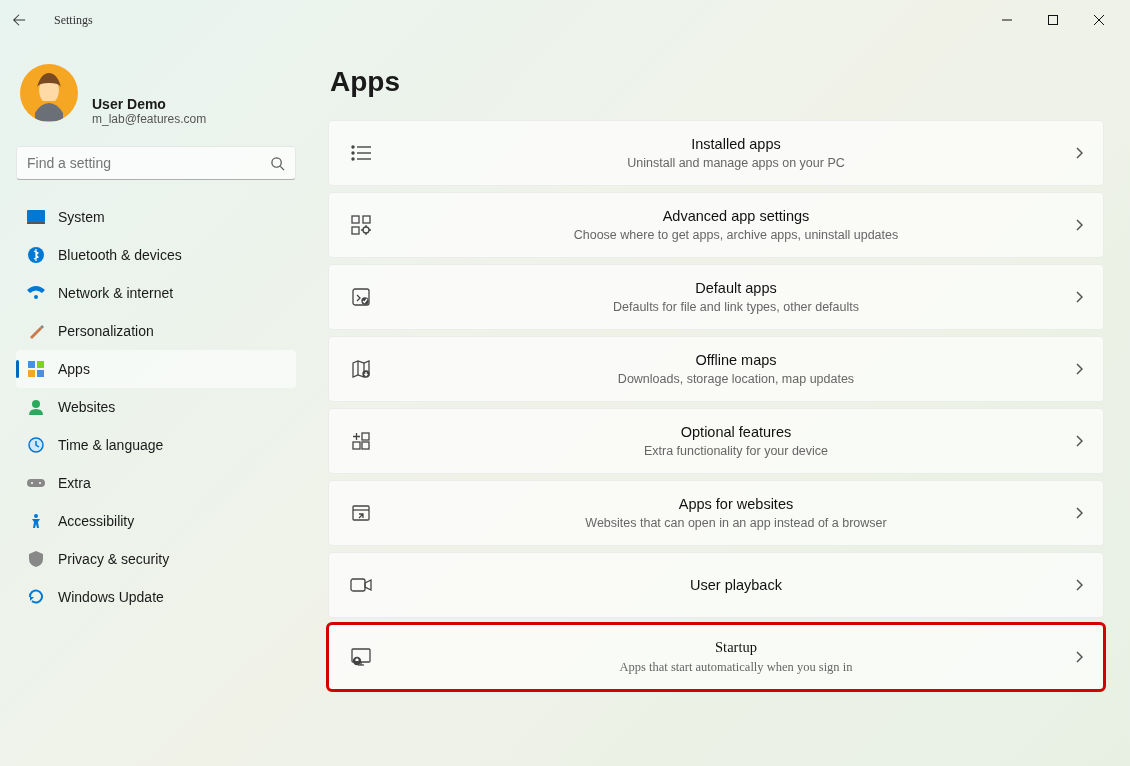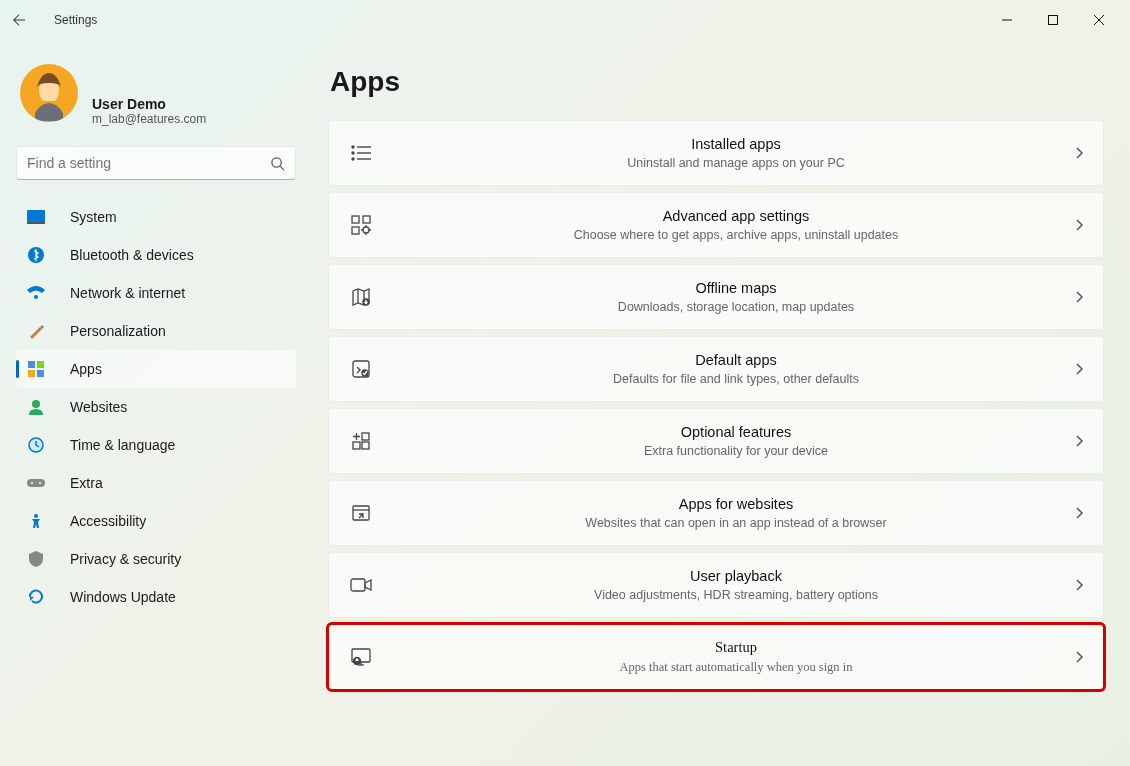--- a/index.html
+++ b/index.html
@@ -12,21 +12,21 @@
   color: #1a1a1a;
   font-size: 14px;
 }
 .titlebar {
   height: 40px;
   display: flex;
   align-items: center;
   padding: 0 8px 0 12px;
 }
 .titlebar .back { width: 32px; text-align: center; color: #333; cursor: pointer; font-size: 14px; }
-.titlebar .title { font-size: 12px; color: #333; padding-left: 10px; }
+.titlebar .title { font-size: 12px; color: #333; padding-left: 10px; font-family: Liberation Serif, serif; }
 .titlebar .spacer { flex: 1; }
 .winbtn { width: 46px; height: 32px; display: flex; align-items: center; justify-content: center; color: #111; }
 .content { display: flex; height: calc(100% - 40px); }
 .sidebar { width: 312px; padding: 8px 16px 0 16px; }
 .profile { display: flex; align-items: center; gap: 14px; padding: 12px 8px 16px 4px; }
 .avatar {
   width: 58px; height: 58px; border-radius: 50%;
   background: radial-gradient(circle at 50% 45%, #ffcf8a 30%, #f5a623 32%);
   display: flex; align-items: center; justify-content: center; overflow: hidden;
   position: relative;
@@ -41,21 +41,21 @@
   border-bottom: 1px solid rgba(0,0,0,0.3);
   border-radius: 4px;
   height: 34px; padding: 0 10px; margin: 4px 0 18px 0;
 }
 .search input {
   flex: 1; border: none; background: transparent; outline: none;
   font-size: 14px; color: #333;
 }
 .nav { list-style: none; }
 .nav li {
-  display: flex; align-items: center; gap: 24px;
+  display: flex; align-items: center; gap: 12px;
   height: 38px; padding: 0 10px; border-radius: 4px;
   font-size: 14px; cursor: pointer; position: relative;
 }
 .nav li.active { background: rgba(255,255,255,0.55); }
 .nav li.active::before {
   content: ""; position: absolute; left: 0; top: 10px; bottom: 10px; width: 3px;
   background: #0067c0; border-radius: 2px;
 }
 .nav .icon { width: 20px; display: flex; align-items: center; justify-content: center; }
 .main { flex: 1; padding: 20px 26px 0 16px; overflow-y: auto; }
@@ -280,49 +280,49 @@
       <div class="chev">
           <svg width="8" height="12" viewBox="0 0 8 12" fill="none" stroke="currentColor" stroke-width="1.5">
             <path d="M2 1 L7 6 L2 11"></path>
           </svg>
         </div>
     </div>
 
     <div class="card">
       <div class="cicon">
           <svg width="20" height="20" viewBox="0 0 20 20" fill="none" stroke="currentColor" stroke-width="1.3">
+            <rect x="2" y="2" width="16" height="16" rx="2"></rect>
+            <path d="M6 14 L9 11 L6 8"></path>
+            <circle cx="14" cy="14" r="3" fill="currentColor"></circle>
+            <path d="M12 14 L13.5 15.5 L16 12" stroke="#fff" stroke-width="1.3"></path>
+          </svg>
+        </div>
+      <div class="ctext">
+          <div class="ctitle">Default apps</div>
+          <div class="cdesc">Defaults for file and link types, other defaults</div>
+        </div>
+      <div class="chev">
+          <svg width="8" height="12" viewBox="0 0 8 12" fill="none" stroke="currentColor" stroke-width="1.5">
+            <path d="M2 1 L7 6 L2 11"></path>
+          </svg>
+        </div>
+    </div>
+
+    <div class="card">
+      <div class="cicon">
+          <svg width="20" height="20" viewBox="0 0 20 20" fill="none" stroke="currentColor" stroke-width="1.3">
             <path d="M2 4 L7 2 L13 4 L18 2 V16 L13 18 L7 16 L2 18 Z"></path>
             <path d="M7 2 V16 M13 4 V18"></path>
             <circle cx="15" cy="15" r="3" fill="currentColor"></circle>
             <path d="M15 13 V16 M13.5 15 L15 16.5 L16.5 15" stroke="#fff"></path>
           </svg>
         </div>
       <div class="ctext">
           <div class="ctitle">Offline maps</div>
           <div class="cdesc">Downloads, storage location, map updates</div>
-        </div>
-      <div class="chev">
-          <svg width="8" height="12" viewBox="0 0 8 12" fill="none" stroke="currentColor" stroke-width="1.5">
-            <path d="M2 1 L7 6 L2 11"></path>
-          </svg>
-        </div>
-    </div>
-
-    <div class="card">
-      <div class="cicon">
-          <svg width="20" height="20" viewBox="0 0 20 20" fill="none" stroke="currentColor" stroke-width="1.3">
-            <rect x="2" y="2" width="16" height="16" rx="2"></rect>
-            <path d="M6 14 L9 11 L6 8"></path>
-            <circle cx="14" cy="14" r="3" fill="currentColor"></circle>
-            <path d="M12 14 L13.5 15.5 L16 12" stroke="#fff" stroke-width="1.3"></path>
-          </svg>
-        </div>
-      <div class="ctext">
-          <div class="ctitle">Default apps</div>
-          <div class="cdesc">Defaults for file and link types, other defaults</div>
         </div>
       <div class="chev">
           <svg width="8" height="12" viewBox="0 0 8 12" fill="none" stroke="currentColor" stroke-width="1.5">
             <path d="M2 1 L7 6 L2 11"></path>
           </svg>
         </div>
     </div>
 
     <div class="card">
       <div class="cicon">
@@ -365,21 +365,20 @@
 
     <div class="card">
       <div class="cicon">
           <svg width="22" height="16" viewBox="0 0 22 16" fill="none" stroke="currentColor" stroke-width="1.3">
             <rect x="1" y="2" width="14" height="12" rx="2"></rect>
             <path d="M15 6 L21 3 V13 L15 10 Z"></path>
           </svg>
         </div>
       <div class="ctext">
           <div class="ctitle">User playback</div>
-          <div class="cdesc">Video adjustments, HDR streaming, battery options</div>
         </div>
       <div class="chev">
           <svg width="8" height="12" viewBox="0 0 8 12" fill="none" stroke="currentColor" stroke-width="1.5">
             <path d="M2 1 L7 6 L2 11"></path>
           </svg>
         </div>
     </div>
 
     <div class="card highlight">
       <div class="cicon">

